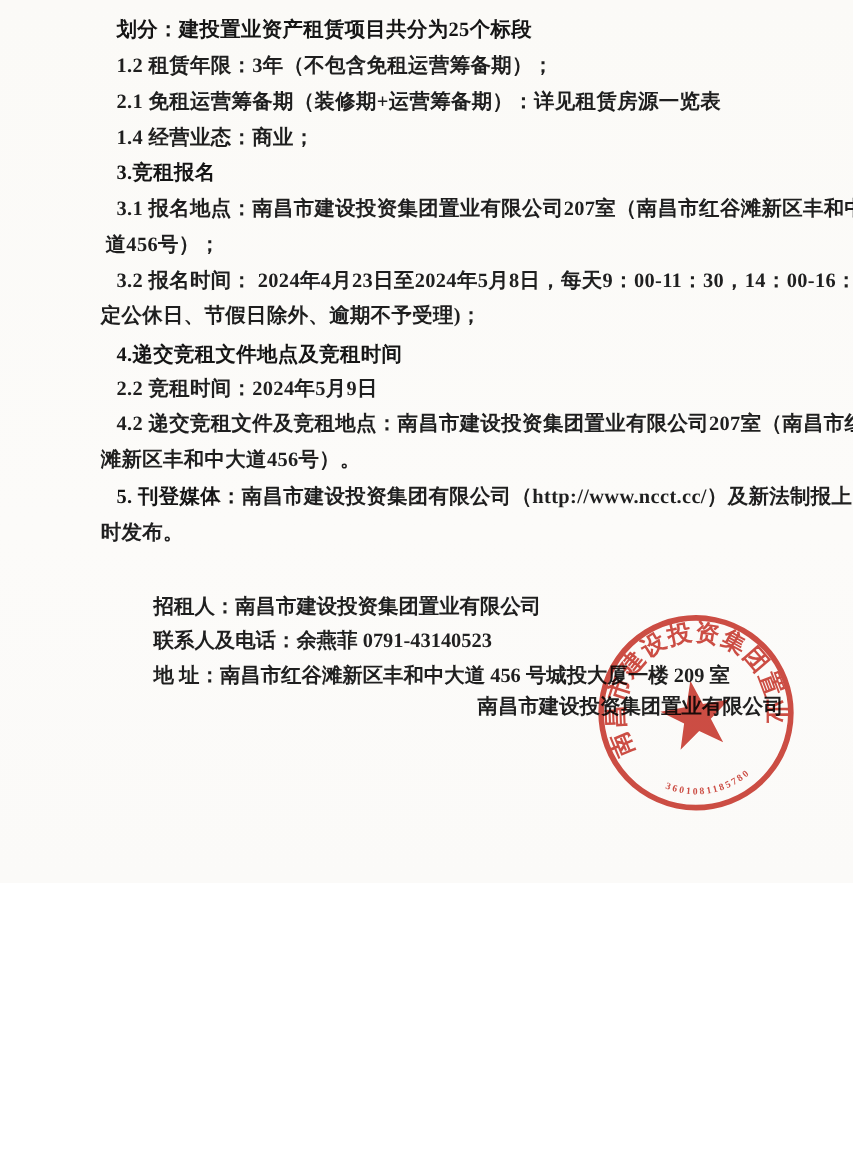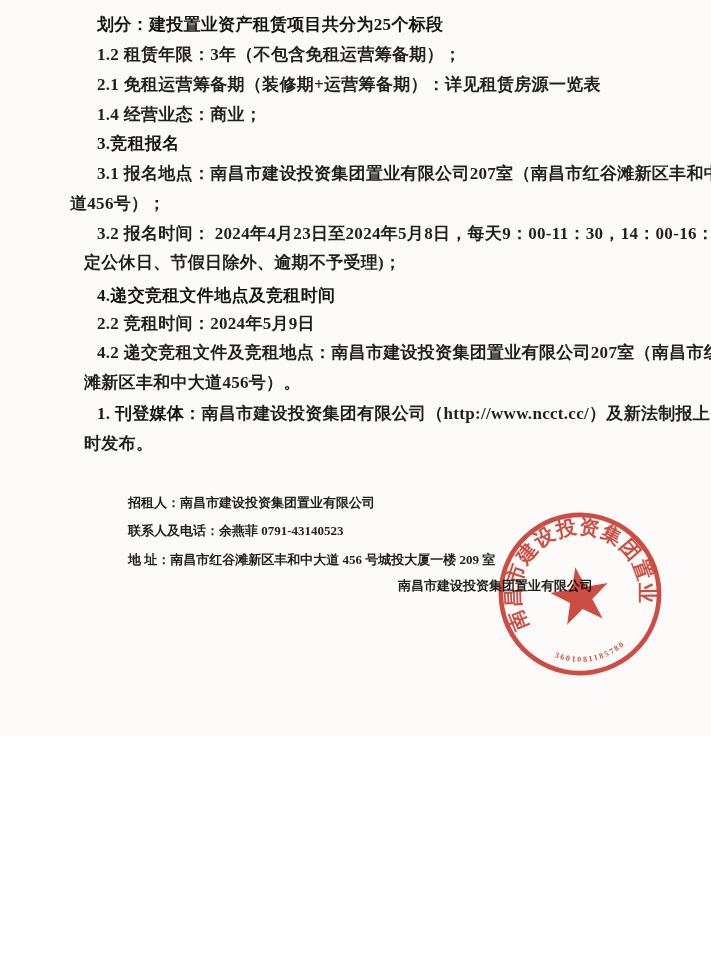--- a/index.html
+++ b/index.html
@@ -15,21 +15,21 @@
     position:absolute;
     font-size:17px;
     font-weight:600;
     letter-spacing:0.3px;
     white-space:nowrap;
     color:#1f1f1f;
   }
   .doc-line.bold, .doc-line .lead{font-weight:700;color:#151515;}
   .sig-line{
     position:absolute;
-    font-size:13px;
+    font-size:17px;
     font-weight:600;
     white-space:nowrap;
     color:#1f1f1f;
   }
   .seal{
     position:absolute;
     mix-blend-mode:multiply;
   }
   .seal-top{
     left:495px;top:509px;width:170px;height:170px;
@@ -48,28 +48,28 @@
 <body>
 
 <div class="page">
 
   <div class="doc-line bold" style="top:13px;left:97px"><span>划分：建投置业资产租赁项目共分为25个标段</span></div>
   <div class="doc-line" style="top:43px;left:97px"><span>1.2 租赁年限：3年（不包含免租运营筹备期）；</span></div>
   <div class="doc-line" style="top:73px;left:97px"><span>2.1 免租运营筹备期（装修期+运营筹备期）：详见租赁房源一览表</span></div>
   <div class="doc-line" style="top:103px;left:97px"><span>1.4 经营业态：商业；</span></div>
   <div class="doc-line bold" style="top:132px;left:97px"><span>3.竞租报名</span></div>
   <div class="doc-line" style="top:162px;left:97px"><span>3.1 报名地点：南昌市建设投资集团置业有限公司207室（南昌市红谷滩新区丰和中大</span></div>
-  <div class="doc-line" style="top:192px;left:70px"><span>道456号）；</span></div>
+  <div class="doc-line" style="top:192px;left:88px"><span>道456号）；</span></div>
   <div class="doc-line" style="top:222px;left:97px"><span>3.2 报名时间：  2024年4月23日至2024年5月8日，每天9：00-11：30，14：00-16：30(法</span></div>
   <div class="doc-line" style="top:251px;left:84px"><span>定公休日、节假日除外、逾期不予受理)；</span></div>
   <div class="doc-line bold" style="top:284px;left:97px"><span>4.递交竞租文件地点及竞租时间</span></div>
   <div class="doc-line" style="top:312px;left:97px"><span>2.2 竞租时间：2024年5月9日</span></div>
   <div class="doc-line" style="top:341px;left:97px"><span>4.2 递交竞租文件及竞租地点：南昌市建设投资集团置业有限公司207室（南昌市红谷</span></div>
   <div class="doc-line" style="top:371px;left:84px"><span>滩新区丰和中大道456号）。</span></div>
-  <div class="doc-line" style="top:402px;left:97px"><span class="lead">1. 刊登媒体：</span><span>南昌市建设投资集团有限公司（http://www.ncct.cc/）及新法制报上同</span></div>
+  <div class="doc-line" style="top:402px;left:97px"><span class="lead">5. 刊登媒体：</span><span>南昌市建设投资集团有限公司（http://www.ncct.cc/）及新法制报上同</span></div>
   <div class="doc-line" style="top:432px;left:84px"><span>时发布。</span></div>
 
   <div class="sig-line" style="top:494px;left:128px">招租人：南昌市建设投资集团置业有限公司</div>
   <div class="sig-line" style="top:522px;left:128px">联系人及电话：余燕菲  0791-43140523</div>
   <div class="sig-line" style="top:551px;left:128px">地  址：南昌市红谷滩新区丰和中大道 456 号城投大厦一楼 209 室</div>
   <div class="sig-line" style="top:577px;left:398px">南昌市建设投资集团置业有限公司</div>
 
   <svg class="seal seal-top" viewBox="0 0 200 200">
     <defs>
       <path id="sealA-arc-top" d="M 35.6 130 A 71 71 0 1 1 164.4 130" fill="none"></path>

